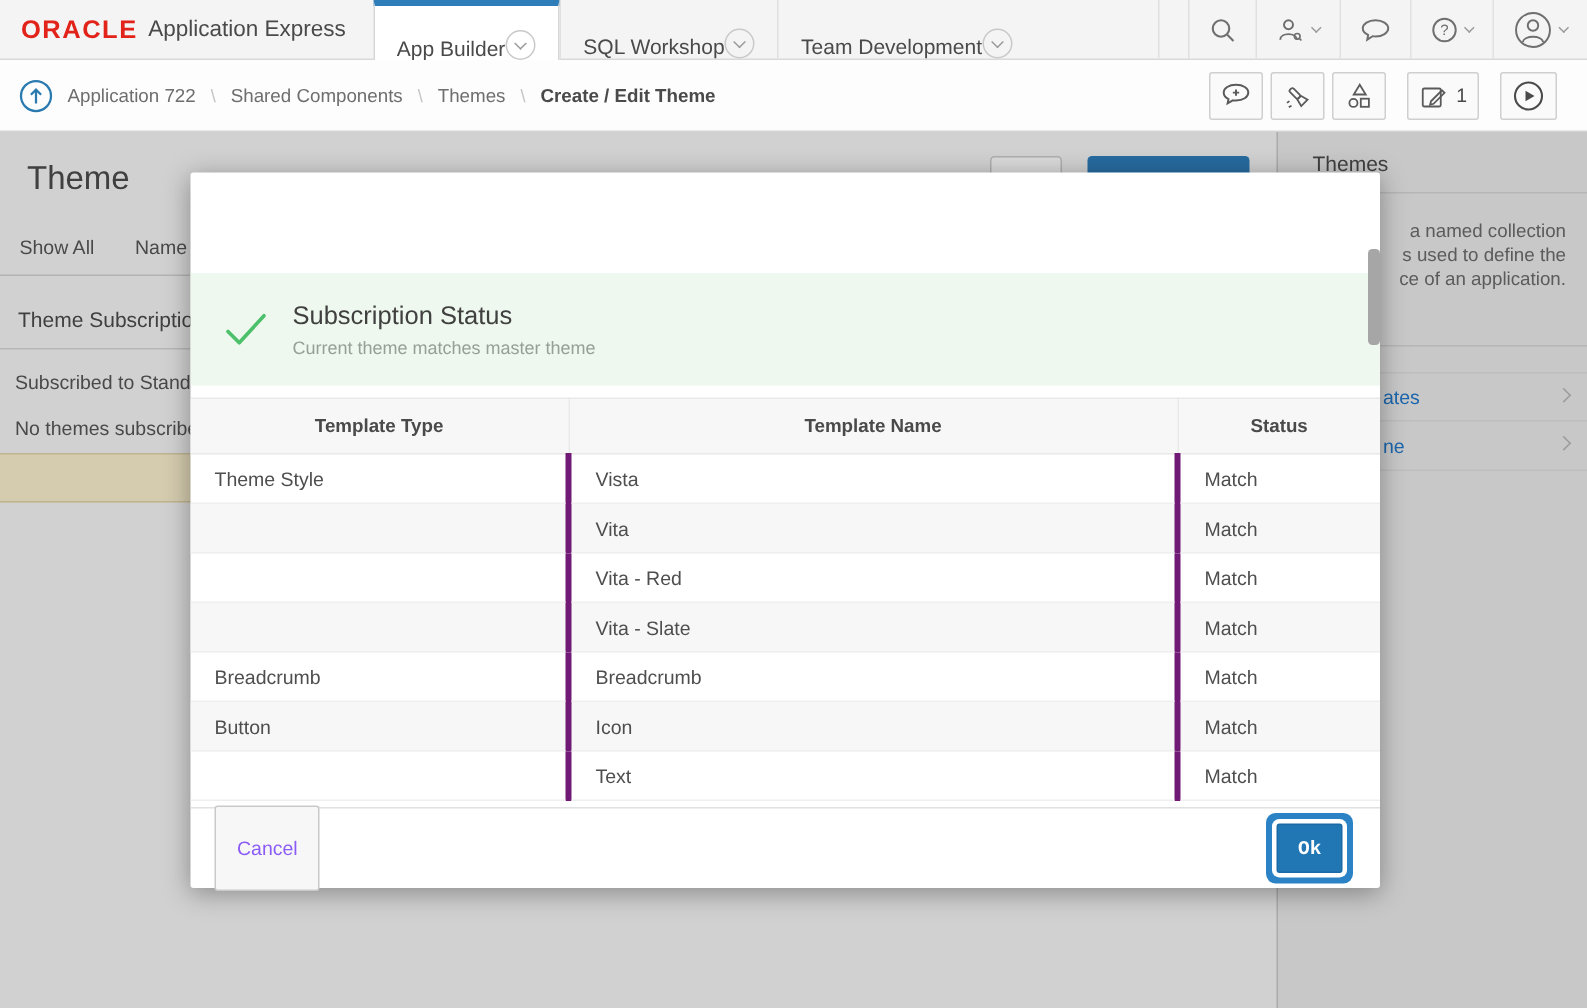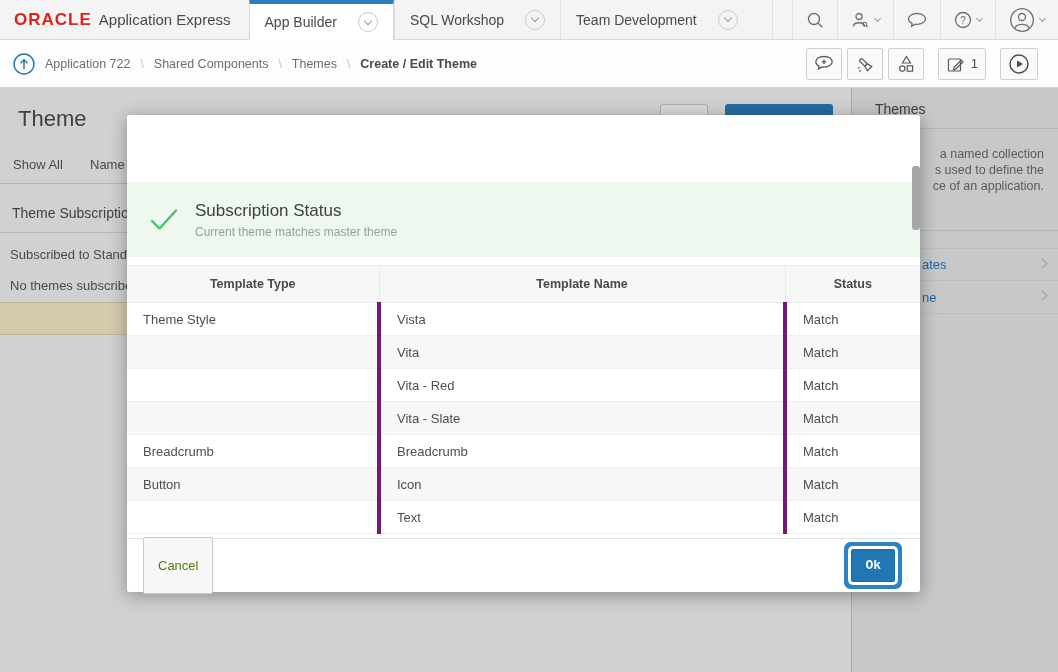--- a/index.html
+++ b/index.html
@@ -6,21 +6,21 @@
   html,body { width:1058px; height:672px; }
   body { font-family:"Liberation Sans", sans-serif; background:#fff; overflow:hidden; }
   .screen { position:relative; width:1058px; height:672px; overflow:hidden; background:#f2f2f2; }
 
   
   .topnav { position:absolute; top:0; left:0; right:0; height:40px; background:#f4f4f4;
             border-bottom:1px solid #d9d9d9; display:flex; align-items:stretch; z-index:30; }
   .logo { display:flex; align-items:center; padding:0 18px 0 14px; }
   .logo .brand { color:#e2231a; font-weight:bold; font-size:17px; letter-spacing:1px;text-align:center; }
   .logo .product { color:#4a4a4a; font-size:15px; margin-left:7px; }
-  .nav-tab { display:flex; align-items:center; gap:21px; padding:0 15px; font-size:14px;
+  .nav-tab { display:flex; align-items:flex-end; gap:0; padding:0 15px; font-size:14px;
              color:#4a4a4a; border-left:1px solid #e0e0e0; cursor:default; }
   .nav-tab.active { background:#fff; border-top:4px solid #2e7cb8; margin-bottom:-1px;
                     border-left:1px solid #d6d6d6; border-right:1px solid #d6d6d6; z-index:2; }
   .chev { display:inline-block; width:6px; height:6px; border-right:1.4px solid #9a9a9a;
           border-bottom:1.4px solid #9a9a9a; transform:rotate(45deg); margin-top:-3px; }
   .chev.sm { width:5px; height:5px; border-width:1.2px; }
   .chev-circle { width:20px; height:20px; border:1px solid #c9c9c9; border-radius:50%;
                  display:flex; align-items:center; justify-content:center; flex:0 0 auto; }
   .nav-spacer { flex:1 1 auto; }
   .icon-cell { display:flex; align-items:center; justify-content:center; gap:5px;
@@ -100,21 +100,21 @@
   .tmpl-table td { height:33px; font-size:13px; color:#4e4e4e; padding-left:16px;
                    border-bottom:1px solid #efefef; border-right:4px solid #701a75; }
   .tmpl-table td:last-child { border-right:none; }
   .tmpl-table tbody tr:nth-child(even) { background:#f7f7f7; }
   .modal-scrollthumb { position:absolute; right:0; top:51px; width:8px; height:64px;
                        background:#a6a6a6; border-radius:3px; z-index:12; }
   .modal-footer { position:absolute; bottom:0; left:0; right:0; height:54px;
                   border-top:1px solid #e0e0e0; display:flex; align-items:center;
                   justify-content:space-between; padding:0 16px; }
   .btn-cancel { padding:20px 14px; background:#f7f7f7; border:1px solid #c9c9c9; border-radius:2px;
-                font-size:13px; color:#4d7c0f; font-family:"Liberation Sans", sans-serif; cursor:pointer; }
+                font-size:13px; color:#8b5cf6; font-family:"Liberation Sans", sans-serif; cursor:pointer; }
   .btn-ok { padding:8px 13px; background:#2077b4; border:1px solid #1b6aa5; border-radius:2px;
             font-size:13px; font-weight:bold; color:#fff; margin-right:9px;
             box-shadow:0 0 0 3px #fff, 0 0 0 7px #2b83c6;
             font-family:Liberation Mono, monospace; cursor:pointer; }
   svg { display:block; }
 </style>
 </head>
 <body>
 
 <div class="screen">

